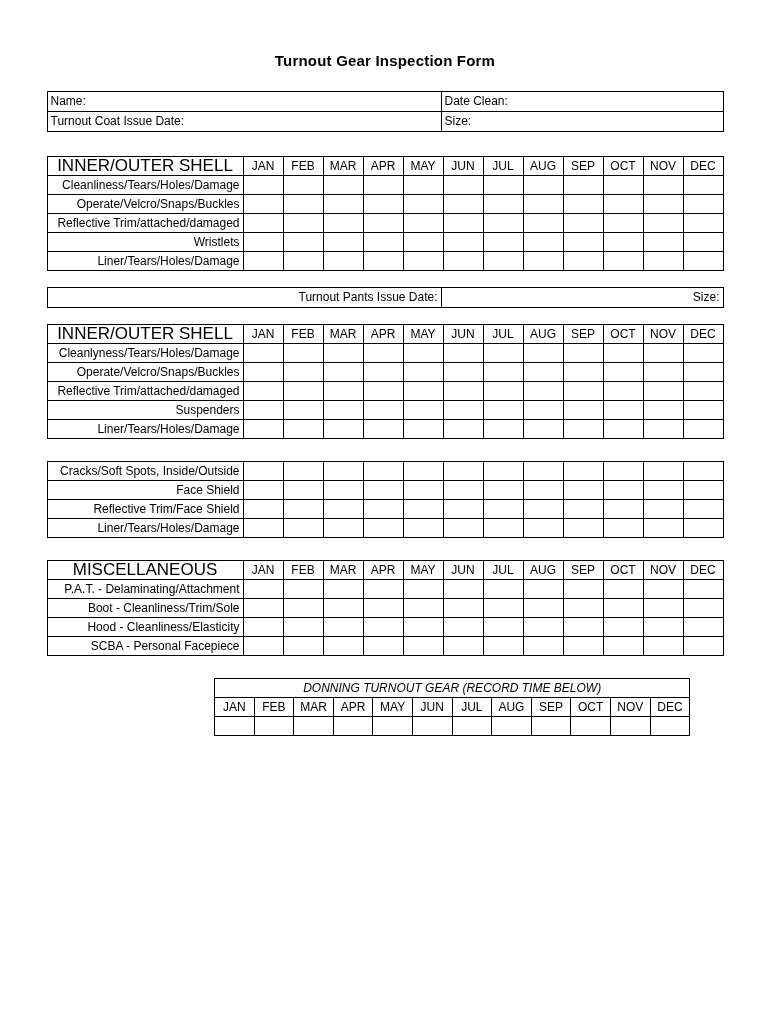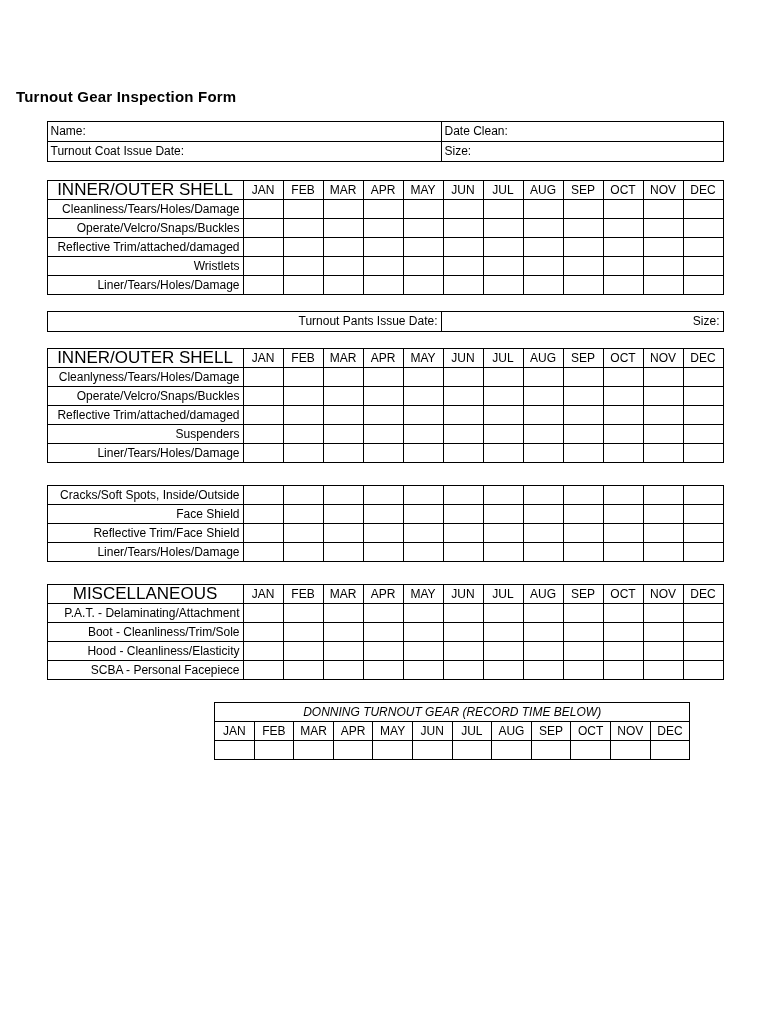--- a/index.html
+++ b/index.html
@@ -15,24 +15,25 @@
     position: relative;
   }
   .page {
     position: relative;
     width: 770px;
     height: 1024px;
     box-sizing: border-box;
     padding: 0 16px;
   }
   .title {
+    text-align: center;
     font-size: 15px;
     font-weight: bold;
     margin: 0;
-    padding-top: 88px;
+    padding-top: 52px;
     padding-bottom: 14px;
     letter-spacing: 0.2px;
   }
 
   table {
     border-collapse: collapse;
     table-layout: fixed;
   }
   td, th {
     border: 1px solid #000000;
@@ -43,21 +44,21 @@
     line-height: 18px;
     text-align: left;
     vertical-align: middle;
     overflow: hidden;
     white-space: nowrap;
   }
 
   
   .hdr-table {
     width: 676px;
-    margin: 2px auto;
+    margin: 8px auto;
   }
   .hdr-table td {
     height: 19px;
     line-height: 19px;
   }
   .hdr-left  { width: 394px; }
   .hdr-right { width: 282px; }
 
   
   .grid {

